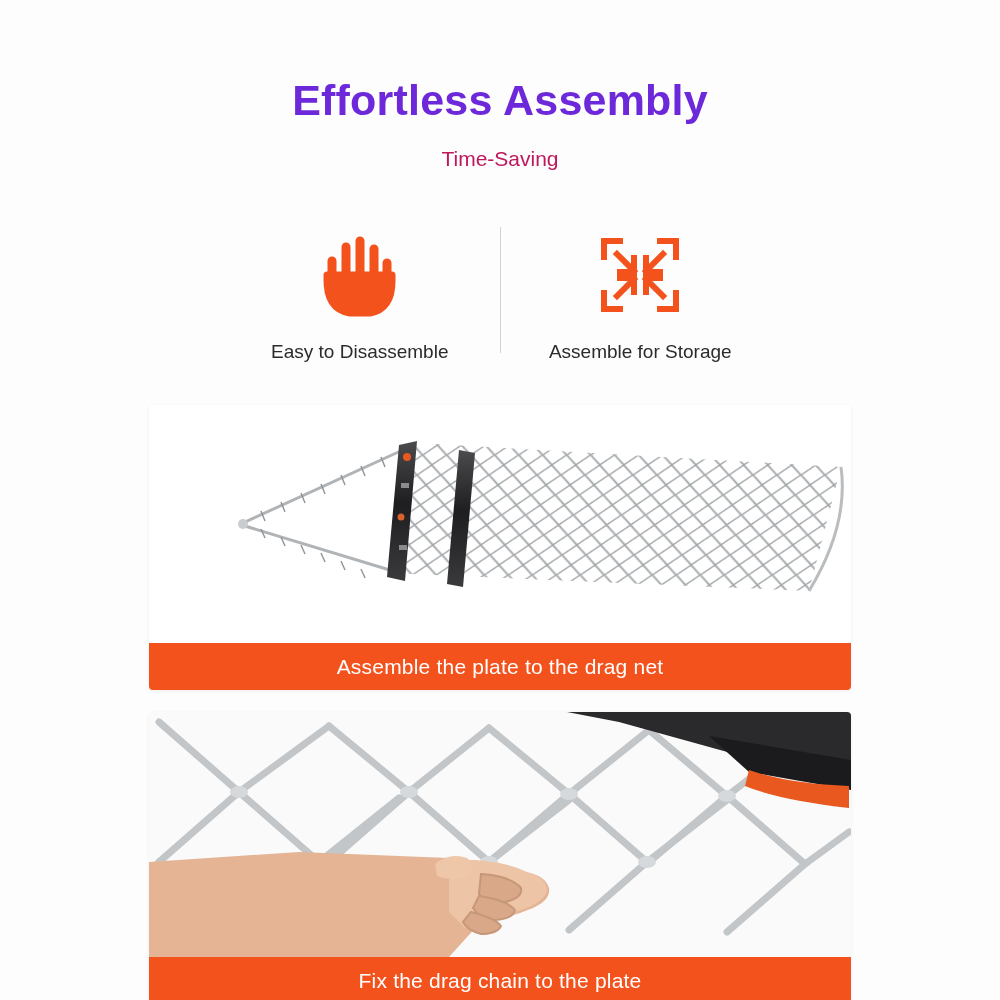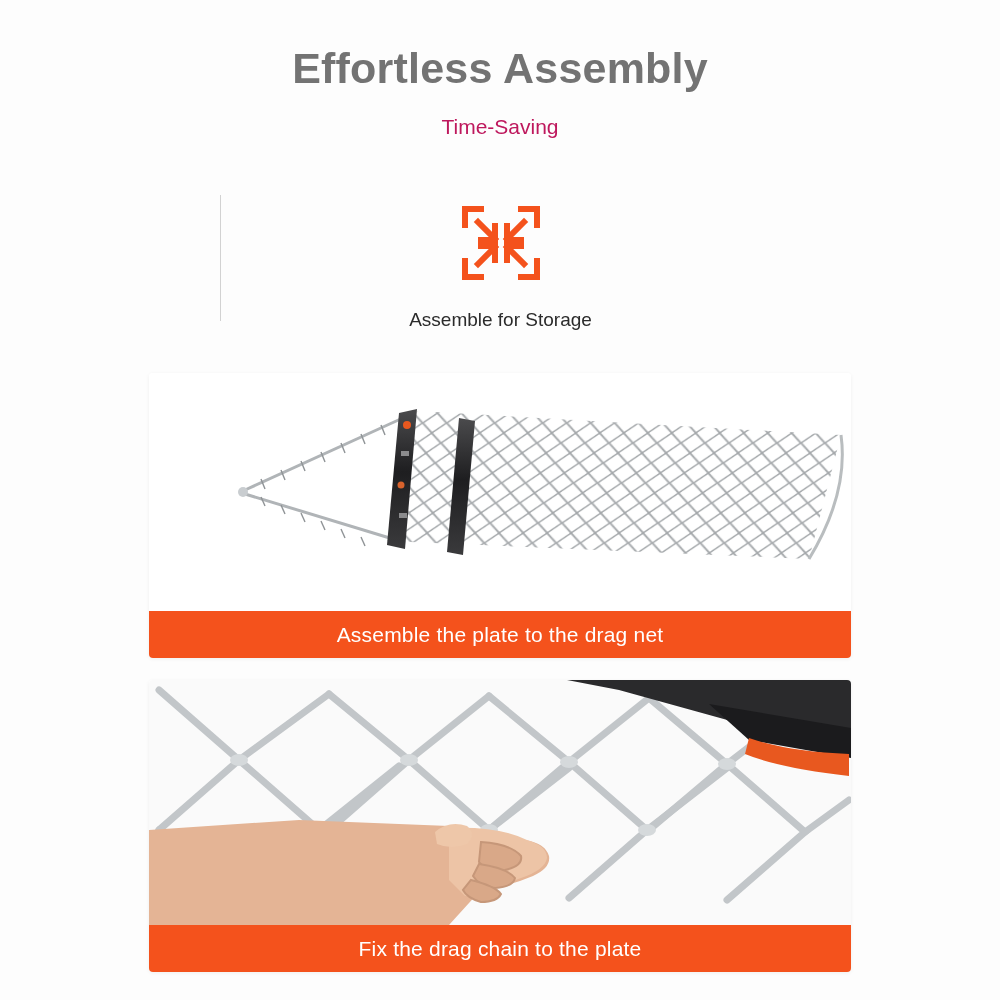--- a/index.html
+++ b/index.html
@@ -15,24 +15,24 @@
     width: 1000px;
     height: 1000px;
     background: #fdfdfd;
     display: flex;
     flex-direction: column;
     align-items: center;
   }
 
   
   .headline {
-    margin-top: 44px;
+    margin-top: 76px;
     font-size: 43px;
     font-weight: bold;
-    color: #737373;
+    color: #6d28d9;
     letter-spacing: 0.2px;
   }
   .subhead {
     margin-top: 22px;
     font-size: 21px;
     color: #be185d;
     text-align: center;
     font-weight: 400;
   }
 
@@ -113,20 +113,35 @@
 </head>
 <body>
 
 <div class="page">
 
   <div class="headline">Effortless Assembly</div>
   <div class="subhead">Time-Saving</div>
 
   <div class="features">
 
+    <div class="feature">
+      <div class="icon-wrap">
+        <svg width="96" height="88" viewBox="0 0 96 88" xmlns="http://www.w3.org/2000/svg">
+          <g fill="none" stroke="#f4521c" stroke-width="9" stroke-linecap="round" stroke-linejoin="round">
+            <path d="M20 46 L20 30"></path>
+            <path d="M34 44 L34 16"></path>
+            <path d="M48 42 L48 10"></path>
+            <path d="M62 43 L62 18"></path>
+            <path d="M75 48 L75 32"></path>
+          </g>
+          <path d="M15 46 Q14 78 38 82 L58 82 Q80 78 80 50 L80 44 L15 44 Z" fill="#f4521c" stroke="#f4521c" stroke-width="7" stroke-linejoin="round"></path>
+        </svg>
+      </div>
+      <div class="caption">Easy to Disassemble</div>
+    </div>
 
     <div class="divider"></div>
 
     <div class="feature">
       <div class="icon-wrap">
         <svg width="96" height="88" viewBox="0 0 96 88" xmlns="http://www.w3.org/2000/svg">
           <g fill="none" stroke="#f4521c" stroke-width="6" stroke-linecap="square" stroke-linejoin="miter">
 
             <polyline points="12,26 12,10 28,10"></polyline>
             <polyline points="68,10 84,10 84,26"></polyline>

